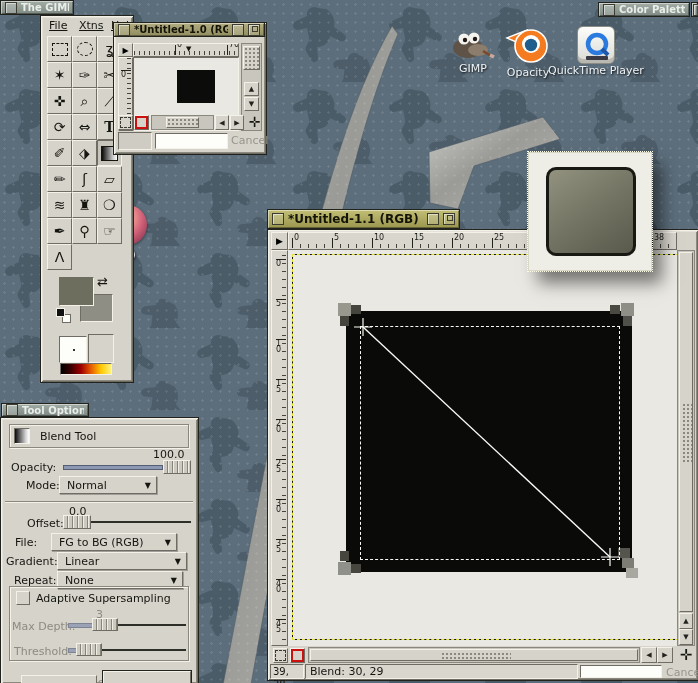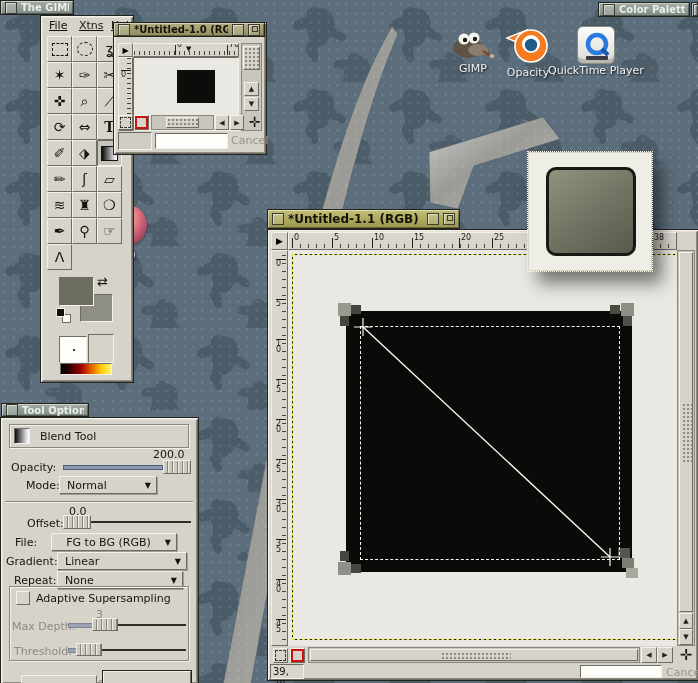--- a/index.html
+++ b/index.html
@@ -310,21 +310,21 @@
         </div>
         <div class="tickM" style="left: 43px;">
           <span>5</span>
         </div>
         <div class="tickM" style="left: 83px;">
           <span>10</span>
         </div>
         <div class="tickM" style="left: 123px;">
           <span>15</span>
         </div>
-        <div class="tickM" style="left: 170px;">
+        <div class="tickM" style="left: 163px;">
           <span>20</span>
         </div>
         <div class="tickM" style="left: 203px;">
           <span>25</span>
         </div>
         <div class="tickM" style="left: 243px;">
           <span>30</span>
         </div>
         <div class="tickM" style="left: 283px;">
           <span>35</span>
@@ -431,57 +431,58 @@
         <span>◀</span>
       </div>
     <div class="abs out sarr" style="left:389px;top:417px;width:16px;height:16px;">
         <span>▶</span>
       </div>
     <div class="abs cell-icon" style="left:409px;top:416px;width:18px;height:18px;font-size:15px;color:#15150f;">
         <span>✛</span>
       </div>
 
     <div class="abs in" style="left:2px;top:434px;width:34px;height:15px;background:#d9d6ce;font-size:10px;color:#15150f;padding-left:2px;line-height:13px;">39, 38</div>
+    <div class="abs in" style="left:37px;top:434px;width:273px;height:15px;background:#d9d6ce;font-size:11px;color:#15150f;padding-left:4px;line-height:13px;white-space:nowrap;overflow:hidden;">Blend: 30, 29</div>
     <div class="abs in" style="left:312px;top:435px;width:82px;height:13px;background:#fdfdfa;"></div>
     <div class="abs" style="left:398px;top:436px;font-size:11px;color:#98958b;">Cancel</div>
   </div>
 
   <div class="abs" style="left:528px;top:152px;width:124px;height:119px;background:#efeee6;border:1px solid #d9d8c6;outline:1px dotted #fbfbe8;box-shadow:10px 12px 16px rgba(0,0,0,0.5);z-index:6;">
     <div class="abs" style="left:17px;top:14px;width:90px;height:89px;border:3px solid #191914;border-radius:10px;background:linear-gradient(145deg,#92927f,#747464,#59594c);"></div>
   </div>
 
   <div class="tbar" style="left:1px;top:403px;width:88px;height:14px;z-index:5;">
     <div class="tbtn"></div>
     <div class="ttl">Tool Options</div>
   </div>
   <div class="win" style="left:0px;top:417px;width:197px;height:266px;z-index:5;">
     <div class="abs etch" style="left:8px;top:6px;width:180px;height:24px;">
       <div class="abs in" style="left:4px;top:3px;width:16px;height:16px;background:linear-gradient(90deg,#0a0a0a,#4c4c4c,#8e8e8e,#cfcfcf,#ffffff);"></div>
       <span class="lbl" style="left:30px;top:5px;">Blend Tool</span>
     </div>
-    <span class="lbl" style="left:152px;top:30px;">200.0</span>
+    <span class="lbl" style="left:152px;top:30px;">100.0</span>
     <span class="lbl" style="left:10px;top:43px;">Opacity:</span>
     <div class="slider" style="left:62px;top:42px;width:128px;height:14px;">
       <div class="fill" style="left:0;width:100px;"></div>
       <div class="thumb" style="left:100px;"></div>
     </div>
     <span class="lbl" style="left:25px;top:61px;">Mode:</span>
     <div class="combo" style="left:58px;top:58px;width:98px;height:18px;">
       <span>Normal</span>
       <span class="dn">▼</span>
     </div>
     <div class="abs" style="left:4px;top:83px;width:188px;height:2px;border-top:1px solid #8a877d;border-bottom:1px solid #f4f1e9;"></div>
     <span class="lbl" style="left:68px;top:87px;">0.0</span>
     <span class="lbl" style="left:26px;top:99px;">Offset:</span>
     <div class="slider" style="left:62px;top:97px;width:128px;height:14px;">
       <div class="line" style="left:28px;width:100px;"></div>
       <div class="thumb" style="left:0px;"></div>
     </div>
     <span class="lbl" style="left:14px;top:118px;">File:</span>
-    <div class="combo" style="left:50px;top:115px;width:126px;height:18px;justify-content:center;">
+    <div class="combo" style="left:50px;top:115px;width:126px;height:18px;">
       <span>FG to BG (RGB)</span>
       <span class="dn">▼</span>
     </div>
     <span class="lbl" style="left:5px;top:137px;">Gradient:</span>
     <div class="combo" style="left:56px;top:134px;width:130px;height:18px;">
       <span>Linear</span>
       <span class="dn">▼</span>
     </div>
     <span class="lbl" style="left:13px;top:156px;">Repeat:</span>
     <div class="combo" style="left:56px;top:153px;width:126px;height:18px;">

